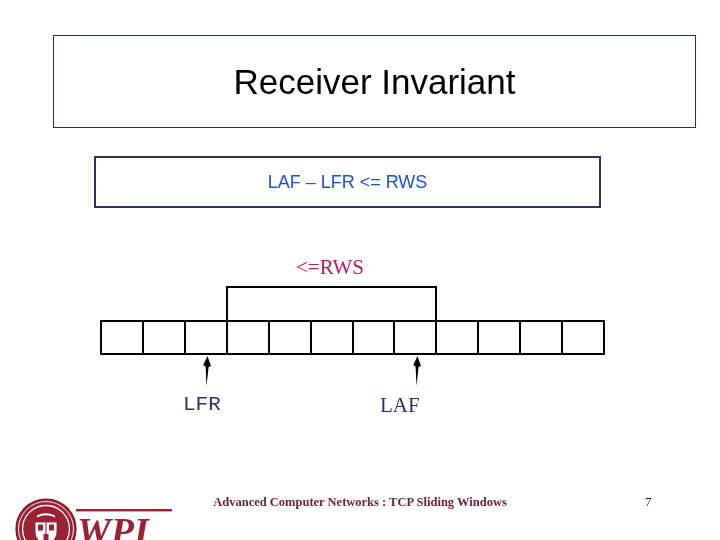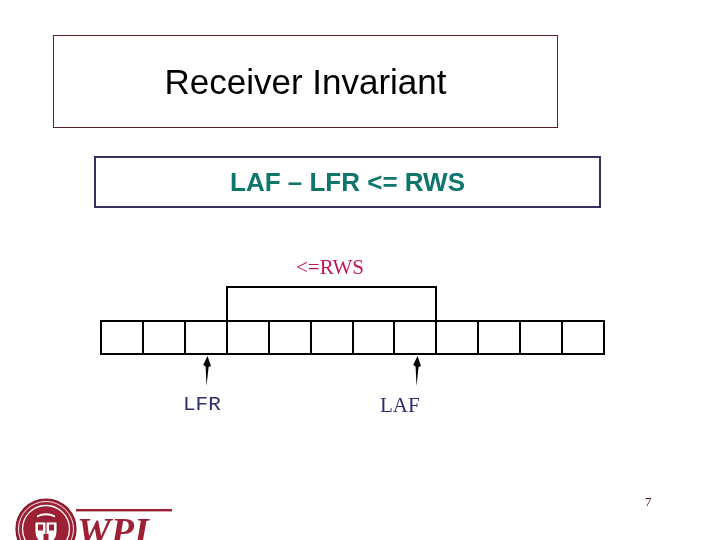--- a/index.html
+++ b/index.html
@@ -18,21 +18,21 @@
     width: 720px;
     height: 540px;
     background: #ffffff;
   }
 
   
   #title-box {
     position: absolute;
     left: 53px;
     top: 35px;
-    width: 505px;
+    width: 643px;
     height: 93px;
     border: 1px solid #5a1f23;
     background: #ffffff;
     box-sizing: border-box;
     display: flex;
     align-items: center;
     justify-content: center;
   }
   #title-text {
     font-family: "Liberation Sans", sans-serif;
@@ -52,23 +52,23 @@
     height: 52px;
     border: 2px solid #33335c;
     background: #ffffff;
     box-sizing: border-box;
     display: flex;
     align-items: center;
     justify-content: center;
   }
   #invariant-text {
     font-family: "Liberation Sans", sans-serif;
-    font-size: 26px;
-    font-weight: 700;
-    color: #0f766e;
+    font-size: 18px;
+    font-weight: 400;
+    color: #1d4ed8;
     white-space: nowrap;
   }
 
   
   #rws-label {
     position: absolute;
     left: 0px;
     top: 255px;
     width: 660px;
     text-align: center;
@@ -239,15 +239,16 @@
 
       <path d="M23 19.5 Q32 15 41 19.5 L41 21.5 Q32 17.2 23 21.5 Z" fill="#ffffff"></path>
       <text x="32" y="56.5" font-family="Liberation Serif, serif" font-size="5" fill="#ffffff" text-anchor="middle">1865</text>
 
       <rect x="62" y="13" width="96" height="2.4" fill="#9c2135"></rect>
       <rect x="62" y="51" width="96" height="2.4" fill="#9c2135"></rect>
       <text x="63" y="48" font-family="Liberation Serif, serif" font-size="38" font-weight="bold" fill="#9c2135">WPI</text>
     </svg>
   </div>
 
+  <div id="footer-text">Advanced Computer Networks : TCP Sliding Windows</div>
   <div id="page-number">7</div>
 
 </div>
 
 </body></html>

